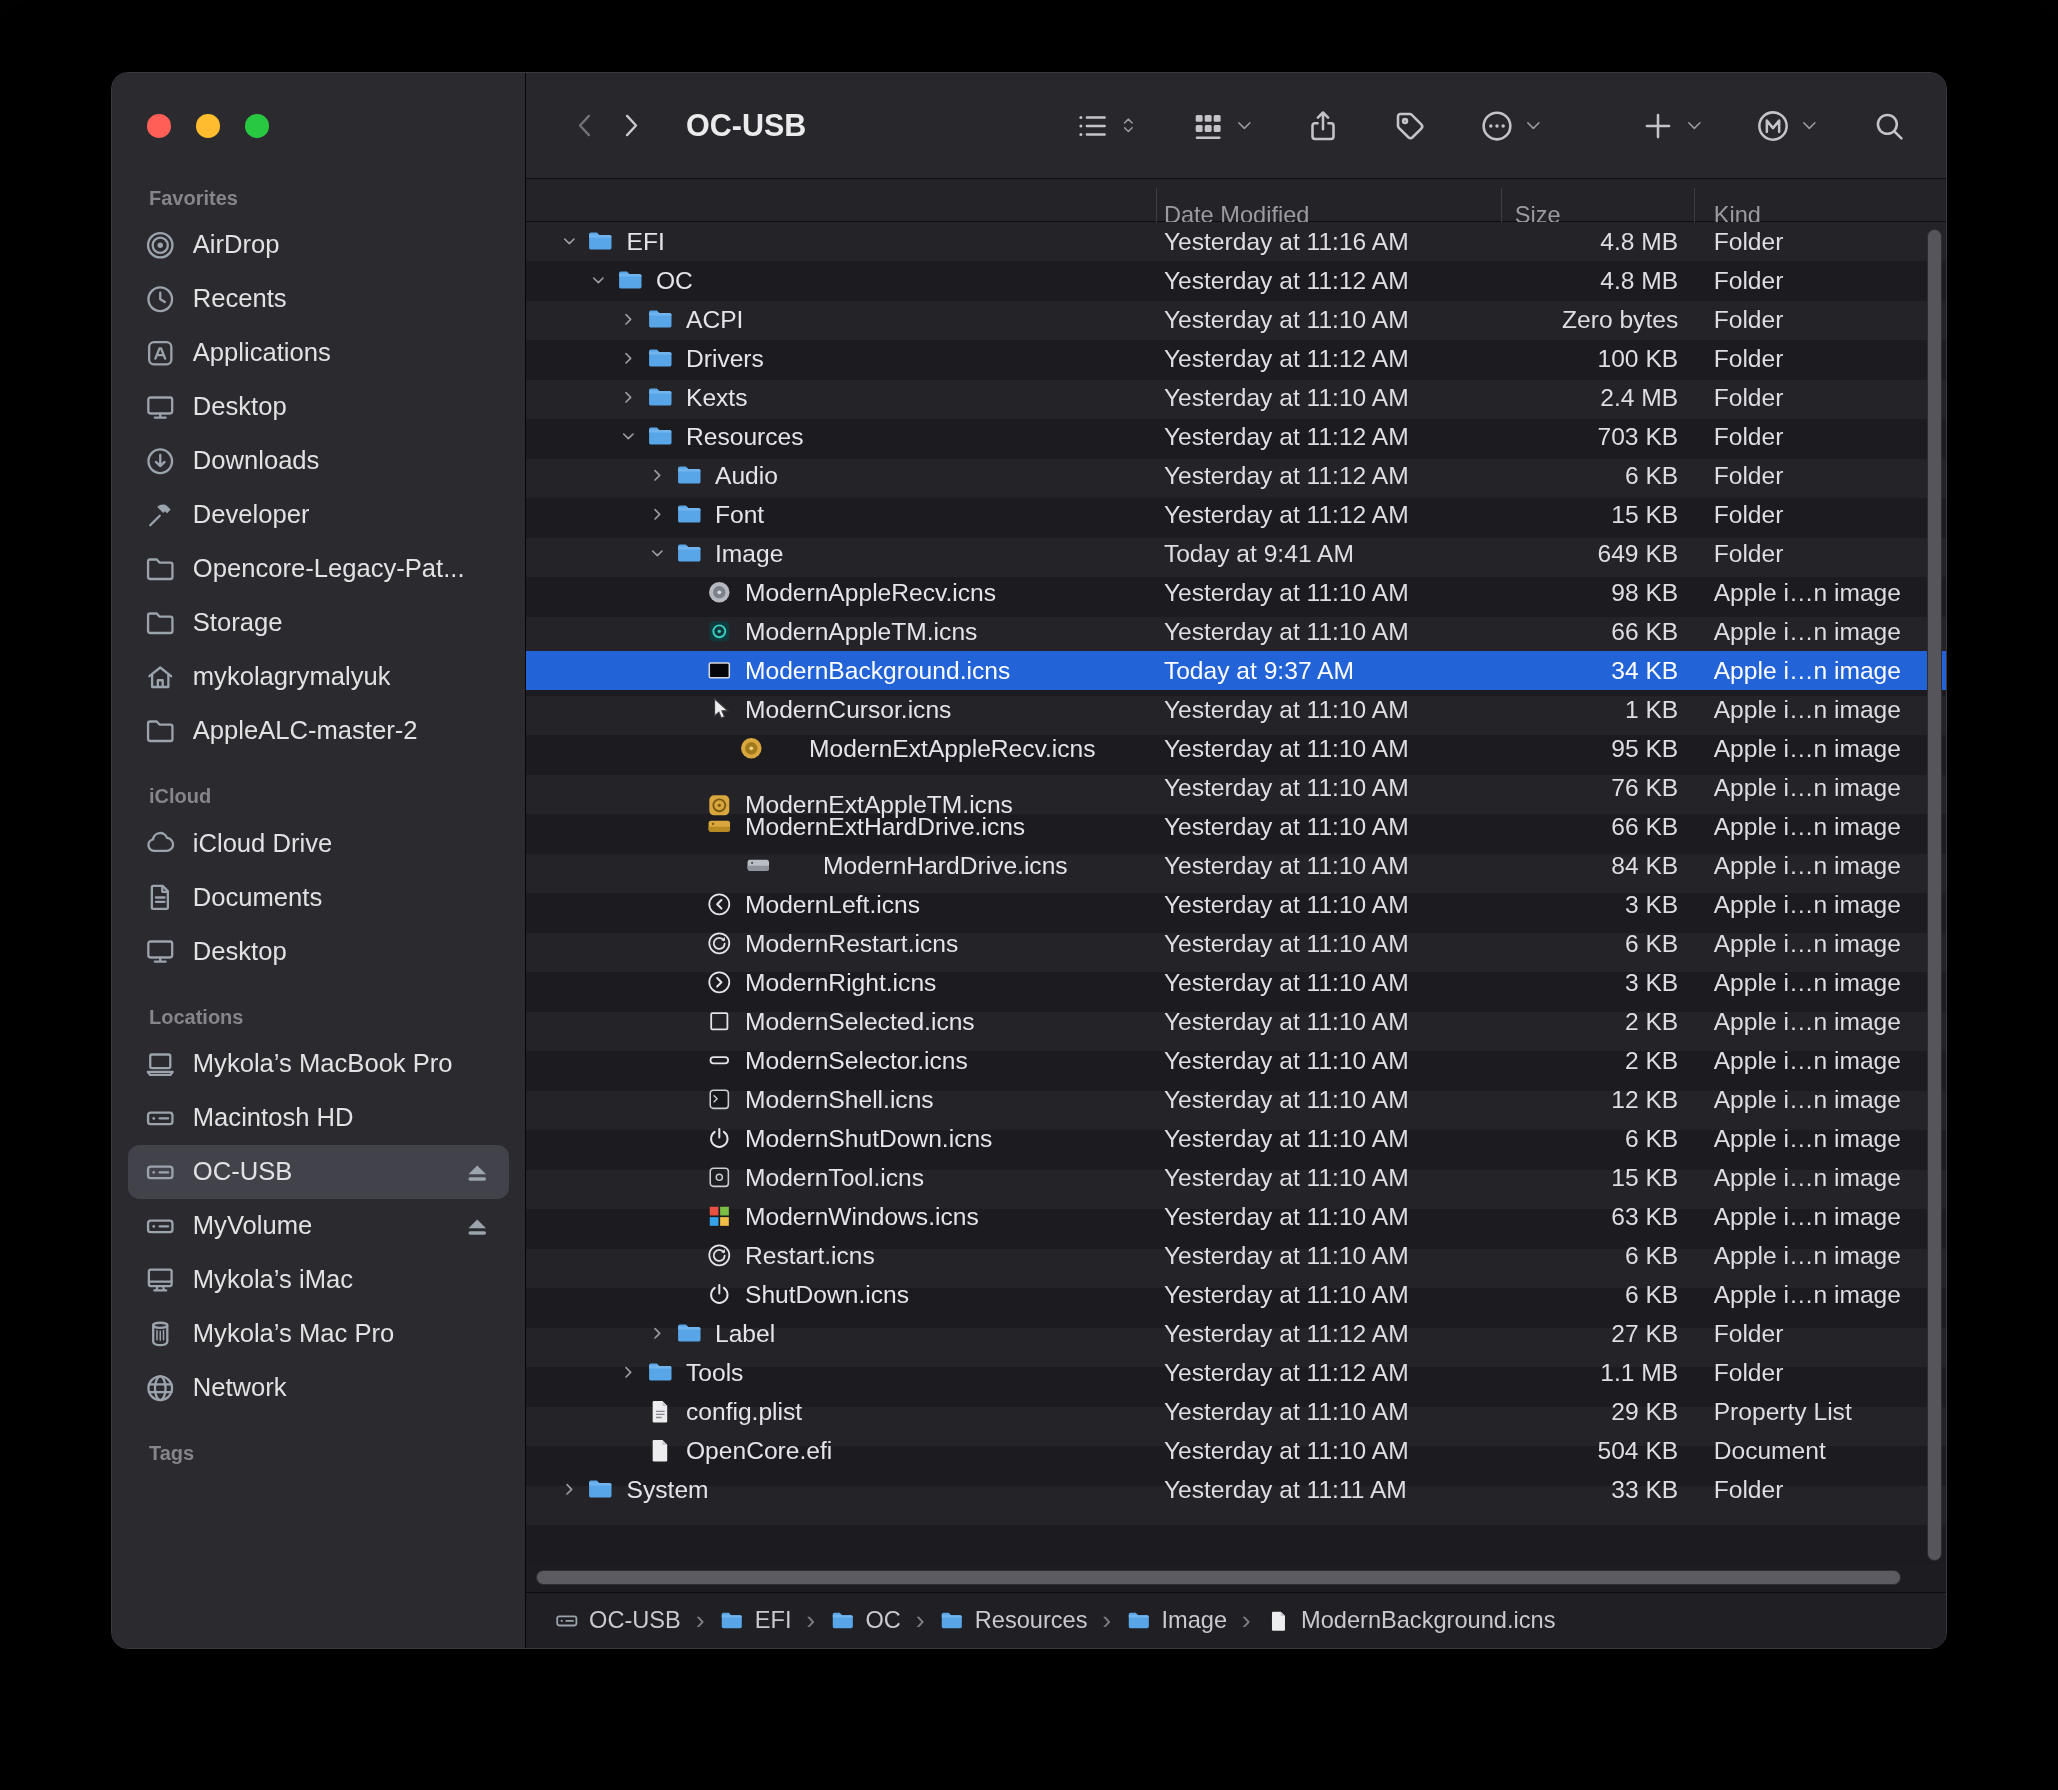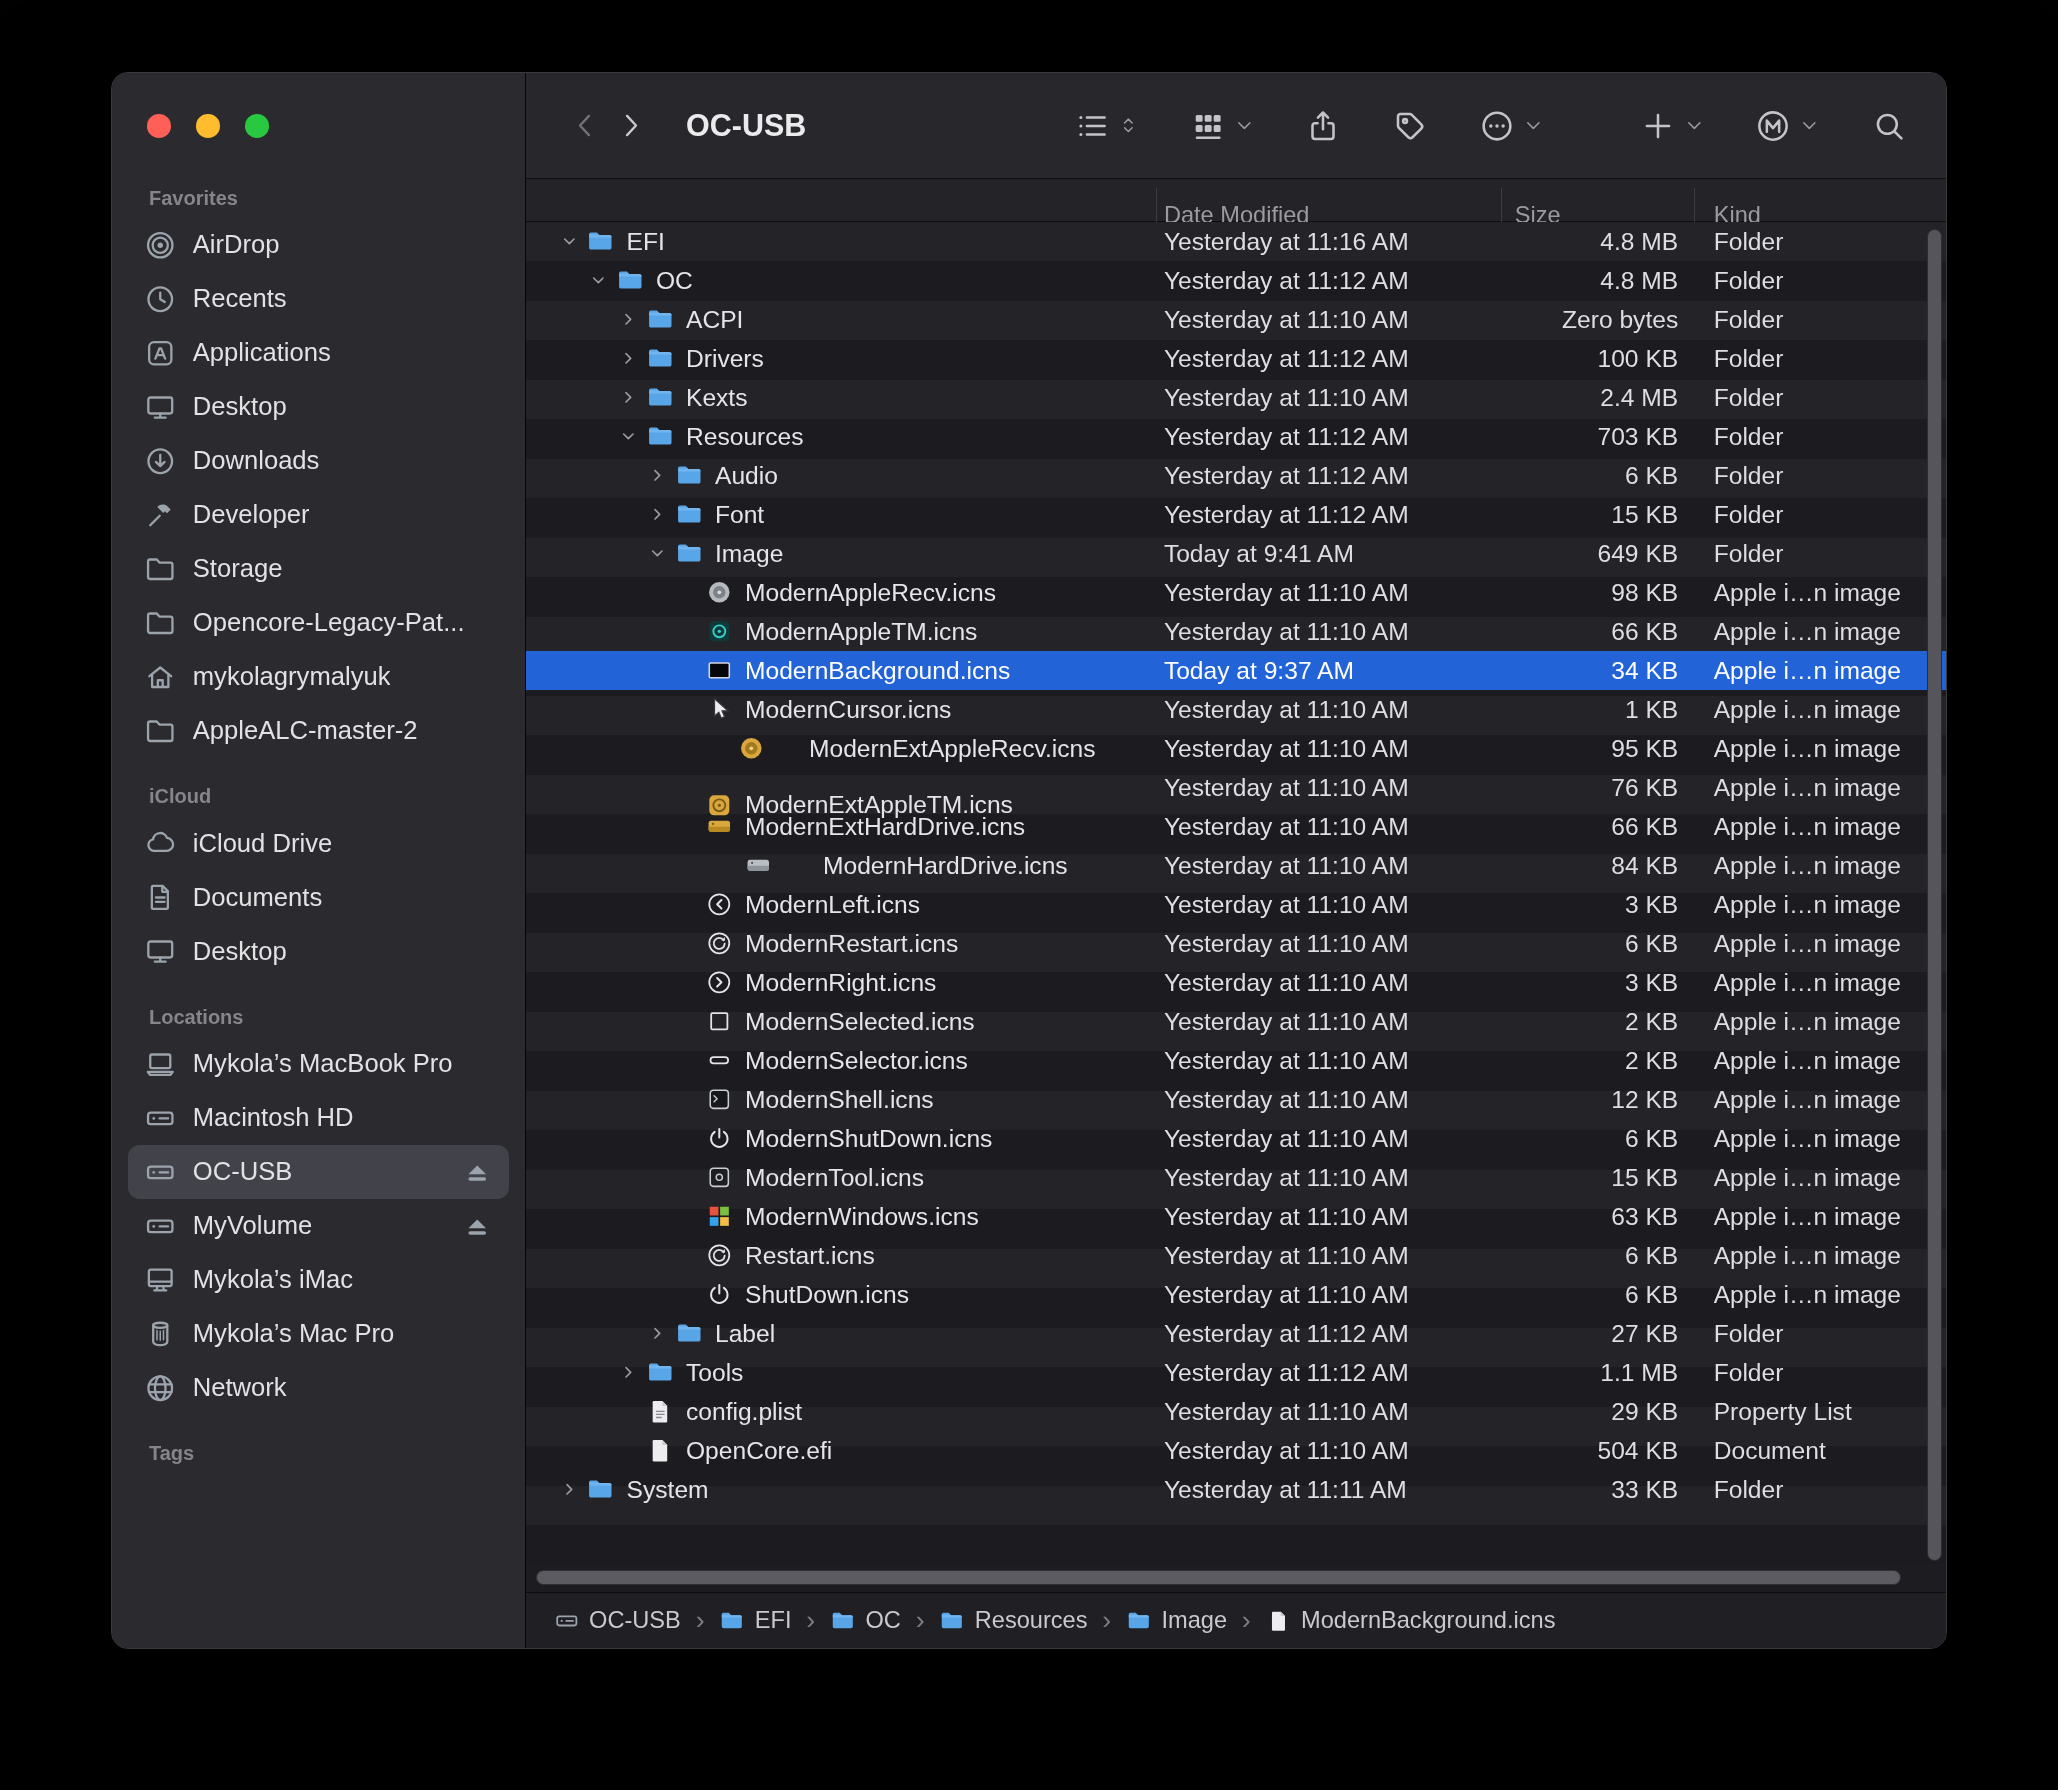--- a/index.html
+++ b/index.html
@@ -152,29 +152,29 @@
               </svg>
             </span>
             <span class="sb-label">Developer</span>
           </div>
           <div class="sb-item">
             <span class="icon">
               <svg viewBox="0 0 24 24" fill="none" stroke="currentColor" stroke-width="1.7" stroke-linecap="round" stroke-linejoin="round">
                 <path d="M3 6.3c0-.8.7-1.5 1.5-1.5h4.9l2 2.3h8.1c.8 0 1.5.7 1.5 1.5v9.1c0 .8-.7 1.5-1.5 1.5h-15c-.8 0-1.5-.7-1.5-1.5V6.3z"></path>
               </svg>
             </span>
+            <span class="sb-label">Opencore-Legacy-Pat...</span>
+          </div>
+          <div class="sb-item">
+            <span class="icon">
+              <svg viewBox="0 0 24 24" fill="none" stroke="currentColor" stroke-width="1.7" stroke-linecap="round" stroke-linejoin="round">
+                <path d="M3 6.3c0-.8.7-1.5 1.5-1.5h4.9l2 2.3h8.1c.8 0 1.5.7 1.5 1.5v9.1c0 .8-.7 1.5-1.5 1.5h-15c-.8 0-1.5-.7-1.5-1.5V6.3z"></path>
+              </svg>
+            </span>
             <span class="sb-label">Storage</span>
-          </div>
-          <div class="sb-item">
-            <span class="icon">
-              <svg viewBox="0 0 24 24" fill="none" stroke="currentColor" stroke-width="1.7" stroke-linecap="round" stroke-linejoin="round">
-                <path d="M3 6.3c0-.8.7-1.5 1.5-1.5h4.9l2 2.3h8.1c.8 0 1.5.7 1.5 1.5v9.1c0 .8-.7 1.5-1.5 1.5h-15c-.8 0-1.5-.7-1.5-1.5V6.3z"></path>
-              </svg>
-            </span>
-            <span class="sb-label">Opencore-Legacy-Pat...</span>
           </div>
           <div class="sb-item">
             <span class="icon">
               <svg viewBox="0 0 24 24" fill="none" stroke="currentColor" stroke-width="1.7" stroke-linecap="round" stroke-linejoin="round">
                 <path d="M4 11.2L12 4.8l8 6.4"></path>
                 <path d="M6 10v9.2h12V10"></path>
                 <path d="M10.2 19.2v-5h3.6v5"></path>
               </svg>
             </span>
             <span class="sb-label">mykolagrymalyuk</span>

